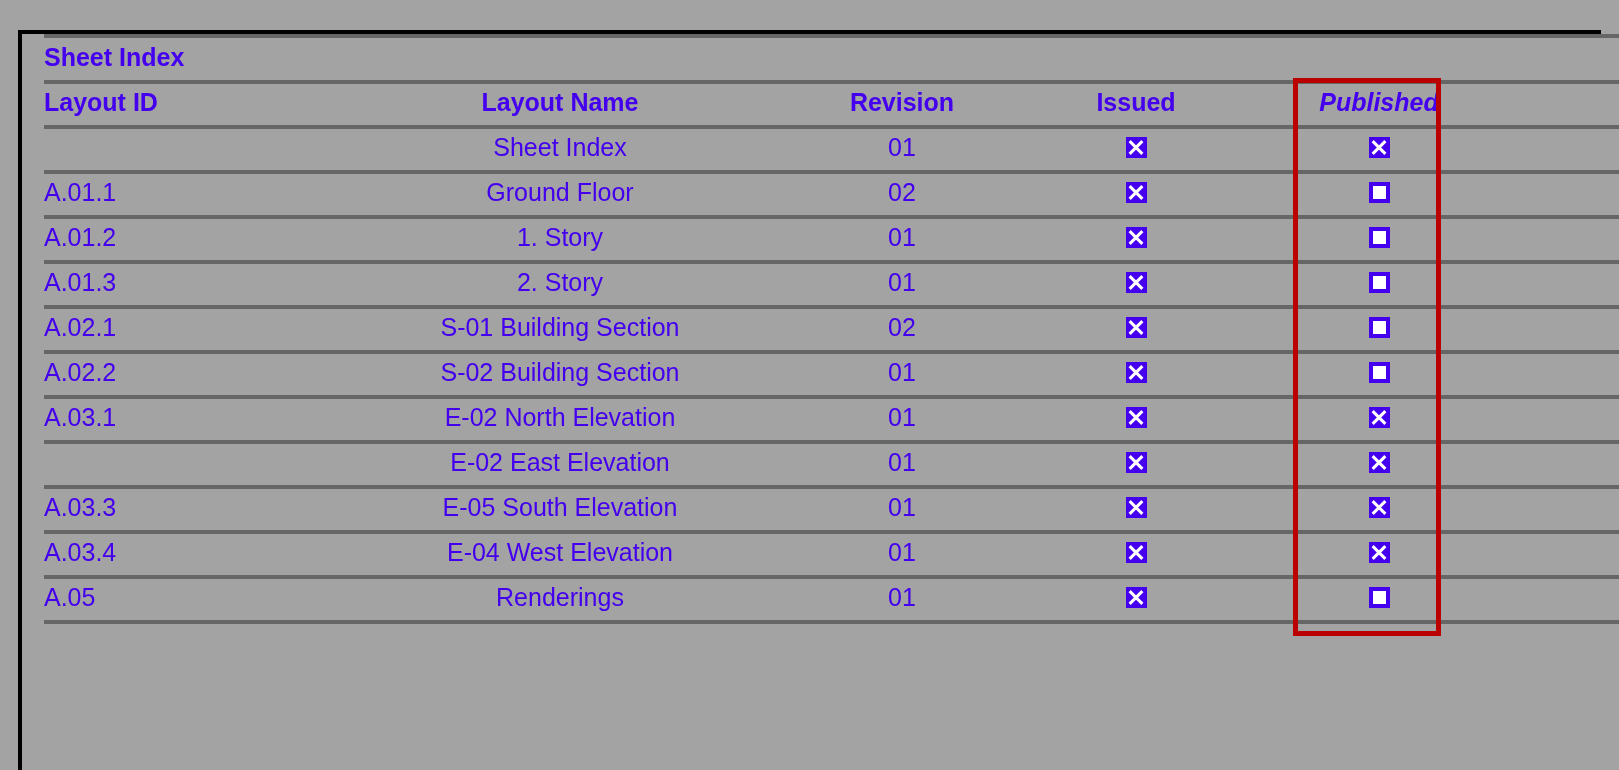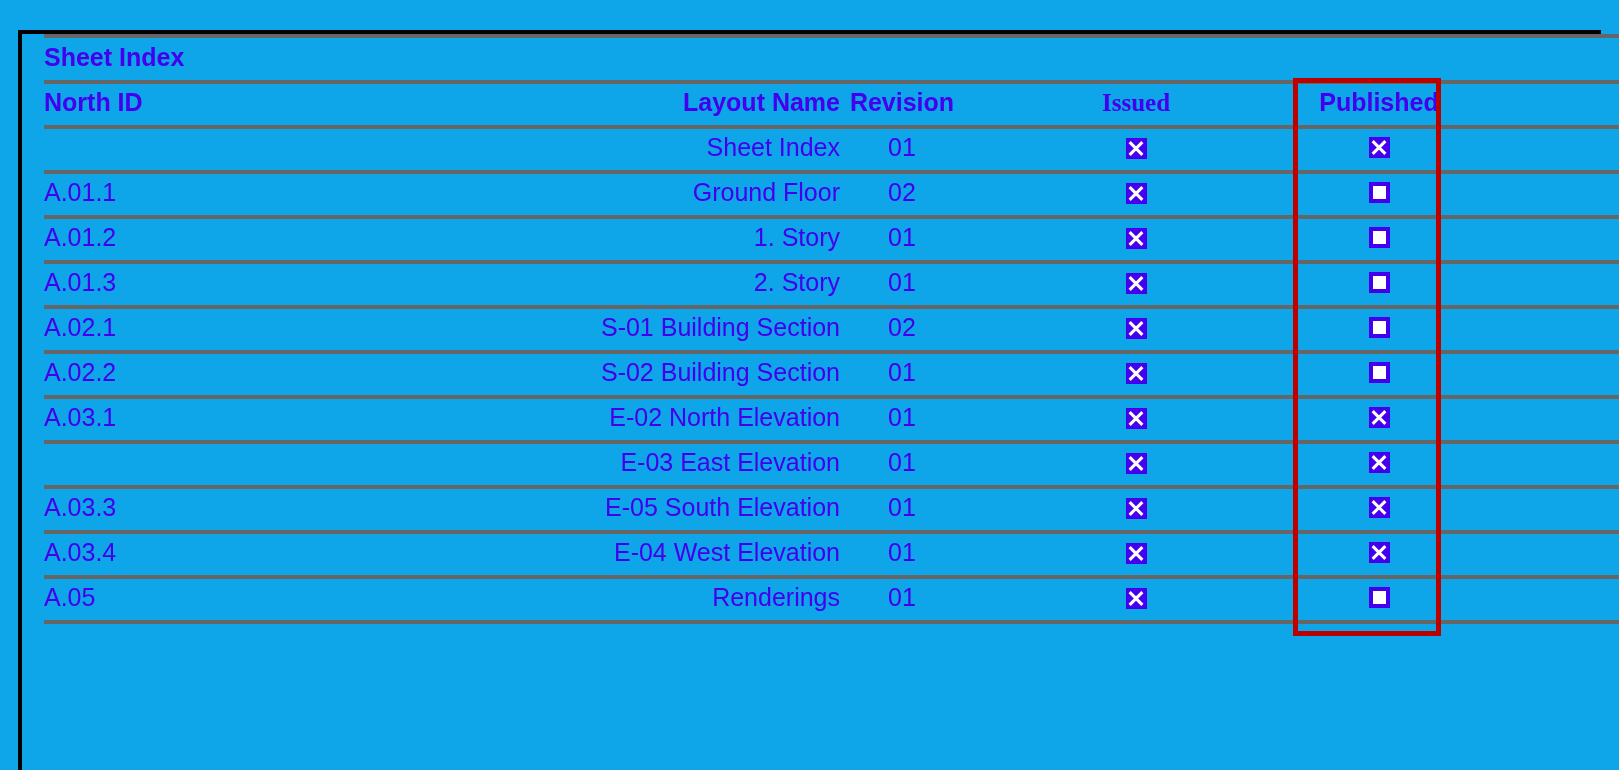--- a/index.html
+++ b/index.html
@@ -15,21 +15,21 @@
     position: relative;
   }
 
   
   #sheet-index-page {
     position: absolute;
     left: 0;
     top: 0;
     width: 1619px;
     height: 770px;
-    background: #0ea5e9;
+    background: #a3a3a3;
   }
 
   
   .frame-top {
     position: absolute;
     left: 18px;
     top: 30px;
     width: 1583px;
     height: 4px;
     background: #000000;
@@ -78,24 +78,24 @@
     white-space: nowrap;
     overflow: hidden;
   }
 
   .cell.head {
     font-weight: bold;
   }
 
   
   .col-id        { left: 22px;   width: 240px; text-align: left; }
-  .col-name      { left: 258px;  width: 560px; text-align: right; }
+  .col-name      { left: 258px;  width: 560px; text-align: center; }
   .col-revision  { left: 790px;  width: 180px; text-align: center; }
-  .col-issued    { left: 1028px; width: 172px; text-align: center; font-family: Liberation Serif, serif; }
-  .col-published { left: 1271px; width: 172px; text-align: center; }
+  .col-issued    { left: 1028px; width: 172px; text-align: center; }
+  .col-published { left: 1271px; width: 172px; text-align: center; font-style: italic; }
 
   
   .title-row { height: 46px; }
   .title-row .cell { height: 46px; line-height: 46px; }
 
   
   .checkbox {
     display: inline-block;
     vertical-align: middle;
     position: relative;
@@ -146,21 +146,21 @@
   <div class="frame-top"></div>
   <div class="frame-left"></div>
 
   <div class="table-area">
 
     <div class="row title-row">
       <div class="cell head col-id" style="width:700px">Sheet Index</div>
     </div>
 
     <div class="row">
-      <div class="cell head col-id">North ID</div>
+      <div class="cell head col-id">Layout ID</div>
       <div class="cell head col-name">Layout Name</div>
       <div class="cell head col-revision">Revision</div>
       <div class="cell head col-issued">Issued</div>
       <div class="cell head col-published">Published</div>
     </div>
 
     <div id="rows-container">
         <div class="row">
           <div class="cell col-id"></div>
           <div class="cell col-name">Sheet Index</div>
@@ -204,21 +204,21 @@
           <div class="cell col-published"><span class="checkbox"></span></div>
         </div>
         <div class="row">
           <div class="cell col-id">A.03.1</div>
           <div class="cell col-name">E-02 North Elevation</div>
           <div class="cell col-revision">01</div>
           <div class="cell col-issued"><span class="checkbox checked"></span></div>
           <div class="cell col-published"><span class="checkbox checked"></span></div>
         </div>
         <div class="row">
-          <div class="cell col-name">E-03 East Elevation</div>
+          <div class="cell col-name">E-02 East Elevation</div>
           <div class="cell col-revision">01</div>
           <div class="cell col-issued"><span class="checkbox checked"></span></div>
           <div class="cell col-published"><span class="checkbox checked"></span></div>
         </div>
         <div class="row">
           <div class="cell col-id">A.03.3</div>
           <div class="cell col-name">E-05 South Elevation</div>
           <div class="cell col-revision">01</div>
           <div class="cell col-issued"><span class="checkbox checked"></span></div>
           <div class="cell col-published"><span class="checkbox checked"></span></div>

